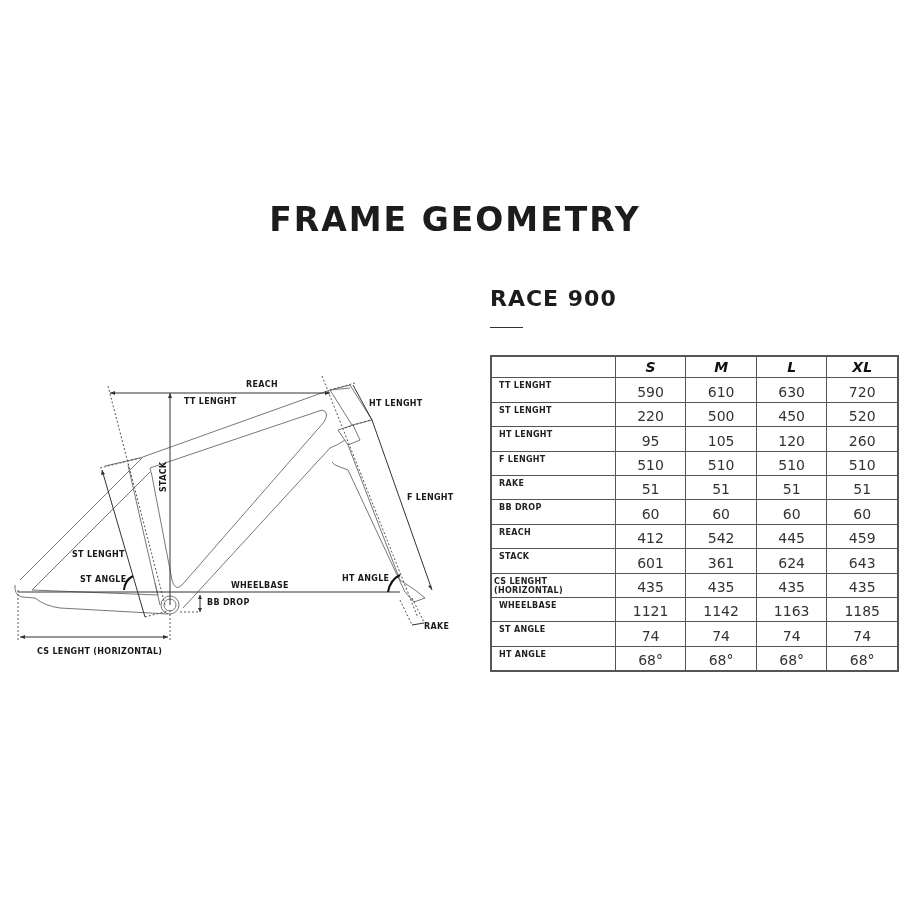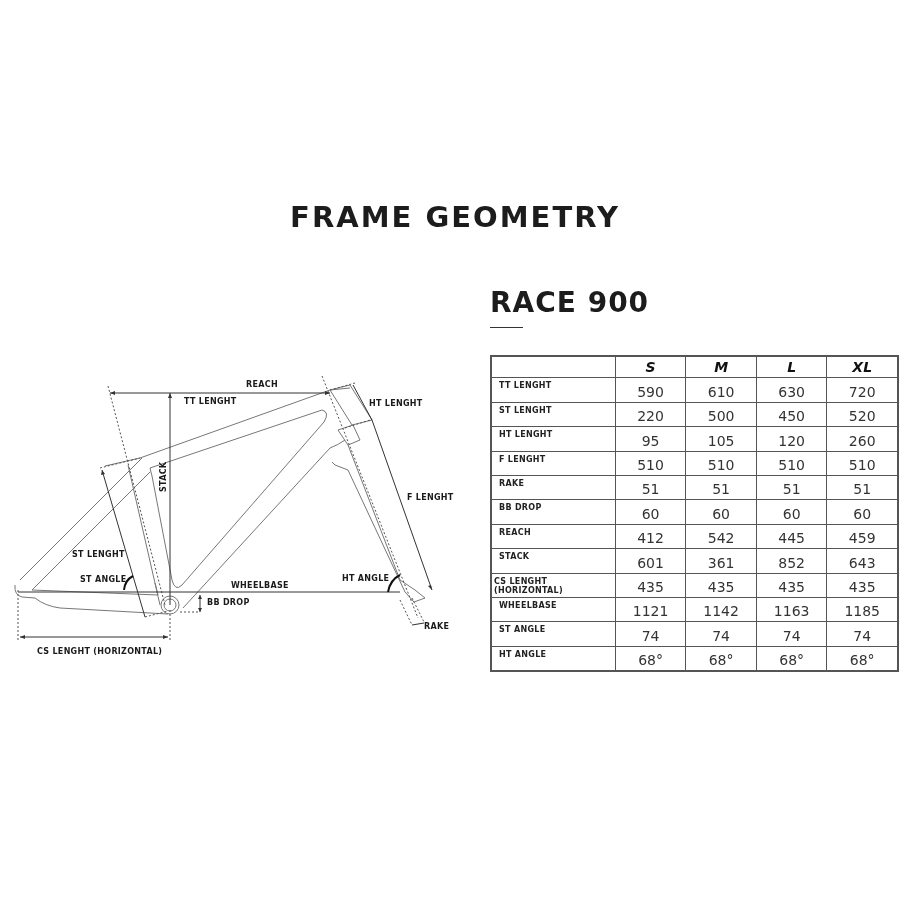--- a/index.html
+++ b/index.html
@@ -1,18 +1,18 @@
 <!DOCTYPE html>
 <html><head>
   <meta charset="utf-8">
   <style>
     html, body { margin: 0; padding: 0; background: #ffffff; }
     body { width: 920px; height: 920px; position: relative; overflow: hidden; font-family: "DejaVu Sans", sans-serif; color: #1a1a1a; }
-    .title { position: absolute; left: 0; width: 910px; top: 200px; text-align: center; font-size: 29px; font-weight: bold; letter-spacing: 2px; color: #1c1c1c; }
-    .subtitle { position: absolute; left: 490px; top: 286px; font-size: 28px; font-weight: bold; letter-spacing: 1px; color: #1c1c1c; }
+    .title { position: absolute; left: 0; width: 910px; top: 200px; text-align: center; font-size: 33px; font-weight: bold; letter-spacing: 2px; color: #1c1c1c; }
+    .subtitle { position: absolute; left: 490px; top: 286px; font-size: 22px; font-weight: bold; letter-spacing: 1px; color: #1c1c1c; }
     .rule { position: absolute; left: 490px; top: 327px; width: 33px; height: 1px; background: #333; }
     .diagram { position: absolute; left: 0; top: 360px; width: 470px; height: 310px; }
     .diagram svg { width: 470px; height: 310px; }
     .lbl { font-family: "DejaVu Sans", sans-serif; font-size: 8px; font-weight: bold; fill: #1a1a1a; letter-spacing: 0.3px; }
     table.geo { position: absolute; left: 490px; top: 355px; width: 409px; border-collapse: collapse; border: 2px solid #555; }
     table.geo th, table.geo td { border: 1px solid #555; height: 20.4px; padding: 0; }
     table.geo th { font-size: 14px; font-style: italic; font-weight: bold; text-align: center; color: #111; }
     table.geo td.rowlabel { width: 118px; font-size: 8px; font-weight: bold; text-align: left; padding-left: 7px; letter-spacing: 0.3px; vertical-align: top; padding-top: 3px; color: #222; }
     table.geo td.val { width: 71px; font-size: 14px; text-align: center; color: #333; vertical-align: bottom; padding-bottom: 2px; }
     table.geo th.corner { width: 118px; }
@@ -164,21 +164,21 @@
       <td class="rowlabel">REACH</td>
       <td class="val">412</td>
       <td class="val">542</td>
       <td class="val">445</td>
       <td class="val">459</td>
     </tr>
     <tr>
       <td class="rowlabel">STACK</td>
       <td class="val">601</td>
       <td class="val">361</td>
-      <td class="val">852</td>
+      <td class="val">624</td>
       <td class="val">643</td>
     </tr>
     <tr>
       <td class="rowlabel" style="padding-left:2px;">CS LENGHT (HORIZONTAL)</td>
       <td class="val">435</td>
       <td class="val">435</td>
       <td class="val">435</td>
       <td class="val">435</td>
     </tr>
     <tr>

